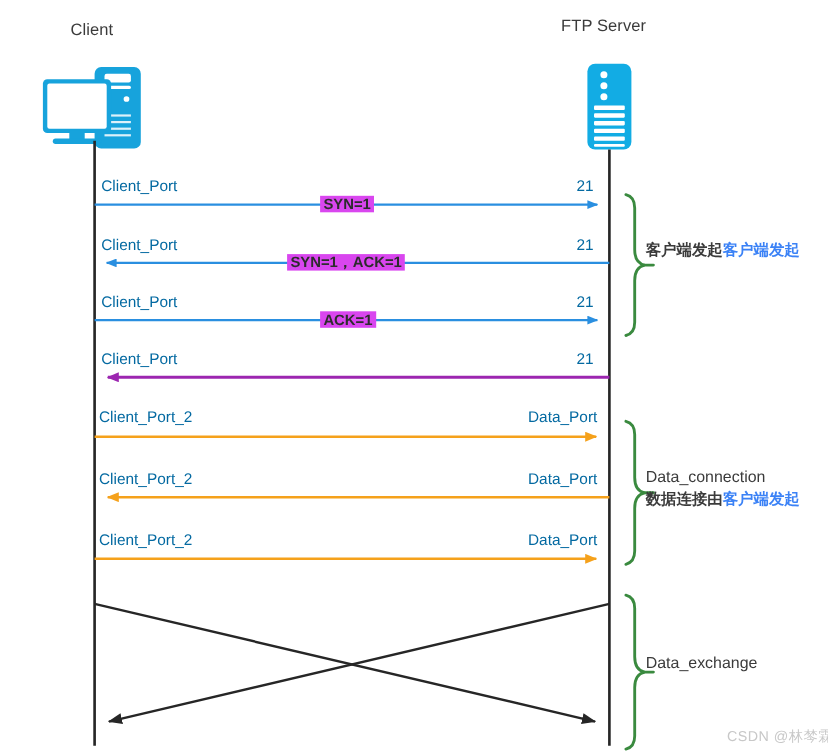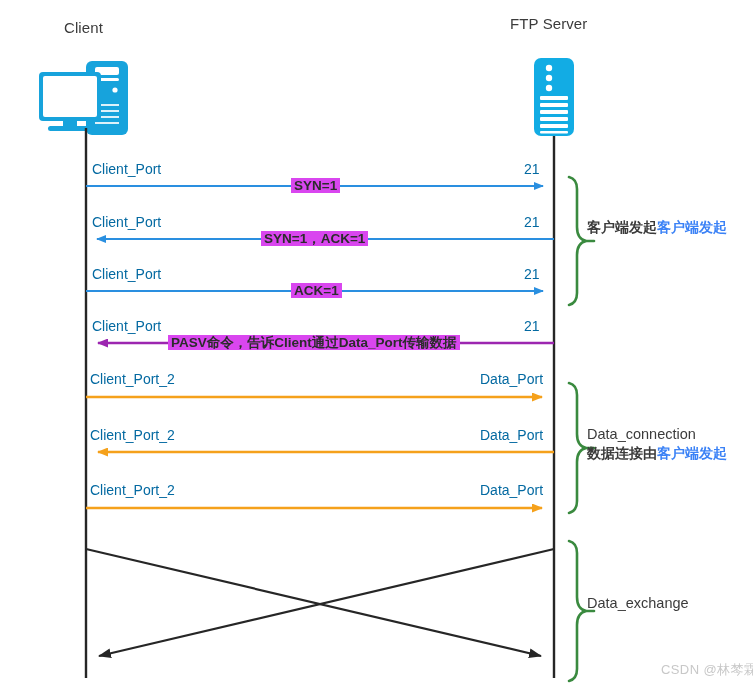--- a/index.html
+++ b/index.html
@@ -171,21 +171,20 @@
   <div class="port-label" style="left:76px; top:214px;">Client_Port</div>
   <div class="port-label" style="left:508px; top:214px;">21</div>
   <div class="msg-label" style="left:245px; top:231px;">SYN=1，ACK=1</div>
 
   <div class="port-label" style="left:76px; top:266px;">Client_Port</div>
   <div class="port-label" style="left:508px; top:266px;">21</div>
   <div class="msg-label" style="left:275px; top:283px;">ACK=1</div>
 
   <div class="port-label" style="left:76px; top:318px;">Client_Port</div>
   <div class="port-label" style="left:508px; top:318px;">21</div>
-  <div class="msg-label cn" style="left:152px; top:335px;">PASV命令，告诉Client通过Data_Port传输数据</div>
 
   <div class="port-label" style="left:74px; top:371px;">Client_Port_2</div>
   <div class="port-label" style="left:464px; top:371px;">Data_Port</div>
 
   <div class="port-label" style="left:74px; top:427px;">Client_Port_2</div>
   <div class="port-label" style="left:464px; top:427px;">Data_Port</div>
 
   <div class="port-label" style="left:74px; top:482px;">Client_Port_2</div>
   <div class="port-label" style="left:464px; top:482px;">Data_Port</div>
 

